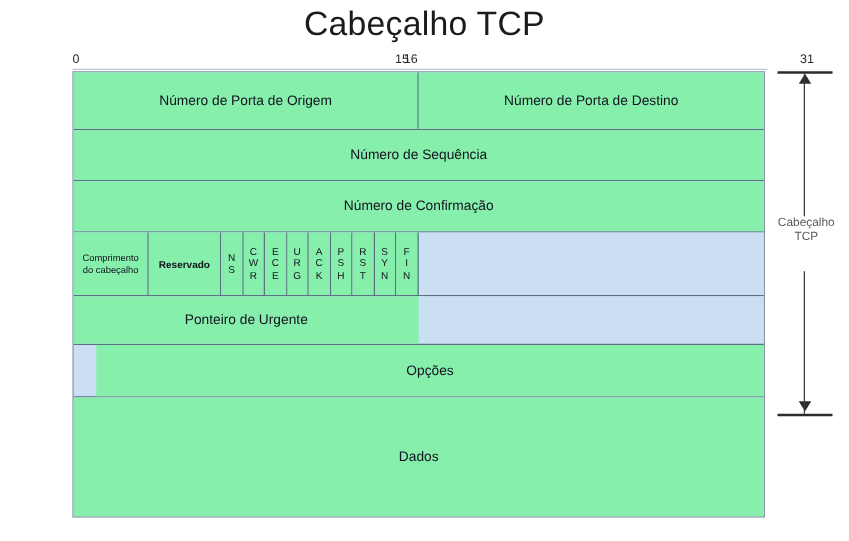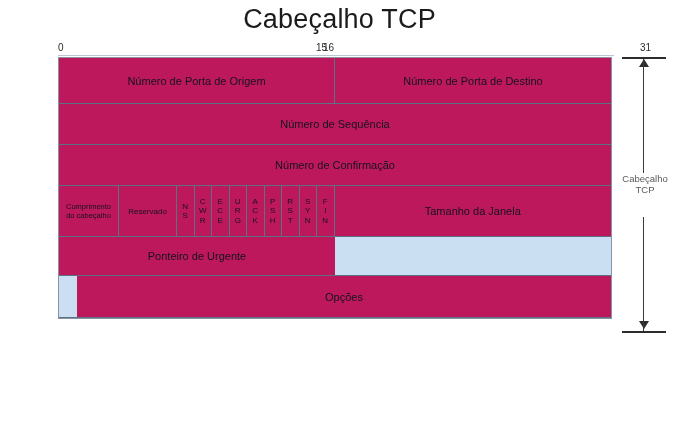--- a/index.html
+++ b/index.html
@@ -79,21 +79,21 @@
   .hdr-row.last { border-bottom: none; }
 
   .cell {
     display: flex;
     align-items: center;
     justify-content: center;
     text-align: center;
     box-sizing: border-box;
     font-size: 11px;
     color: #12121e;
-    background: #be185d;
+    background: #86efac;
     overflow: hidden;
   }
   .cell.divided { border-right: 1px solid #5d7184; }
 
   .row-ports   { height: 46px; }
   .row-seq     { height: 41px; }
   .row-ack     { height: 41px; }
   .row-flags   { height: 51px; }
   .row-check   { height: 39px; }
   .row-options { height: 42px; padding-left: 18px; }
@@ -104,20 +104,21 @@
   
   .cell-offset {
     width: 60px;
     font-size: 7.5px;
     line-height: 9px;
     padding: 0 2px;
   }
   .cell-reserved {
     width: 58px;
     font-size: 8px;
+    font-weight: bold;
   }
   .flag-cell {
     width: 17.5px;
     font-size: 8px;
     line-height: 9.5px;
     letter-spacing: 0;
   }
   .flag-cell .stack {
     display: block;
     text-align: center;
@@ -271,31 +272,33 @@
         </span>
     </div>
     <div class="cell flag-cell divided">
       <span class="stack">
           <span>F</span>
           <span>I</span>
           <span>N</span>
         </span>
     </div>
 
-    <div class="cell cell-window">Tamanho da Janela</div>
   </div>
 
   <div class="hdr-row row-check">
     <div class="cell half">Ponteiro de Urgente</div>
   </div>
 
   <div class="hdr-row row-options">
     <div class="cell" style="width:552px;">Opções</div>
   </div>
 
+  <div class="hdr-row row-data last">
+    <div class="cell" style="width:552px;">Dados</div>
+  </div>
 
 </div>
 
 <div id="header-span-annotation">
   <div class="cap cap-top"></div>
   <div class="cap cap-bottom"></div>
   <div class="arrow arrow-up"></div>
   <div class="arrow arrow-down"></div>
   <div class="shaft shaft-upper"></div>
   <div class="shaft shaft-lower"></div>

